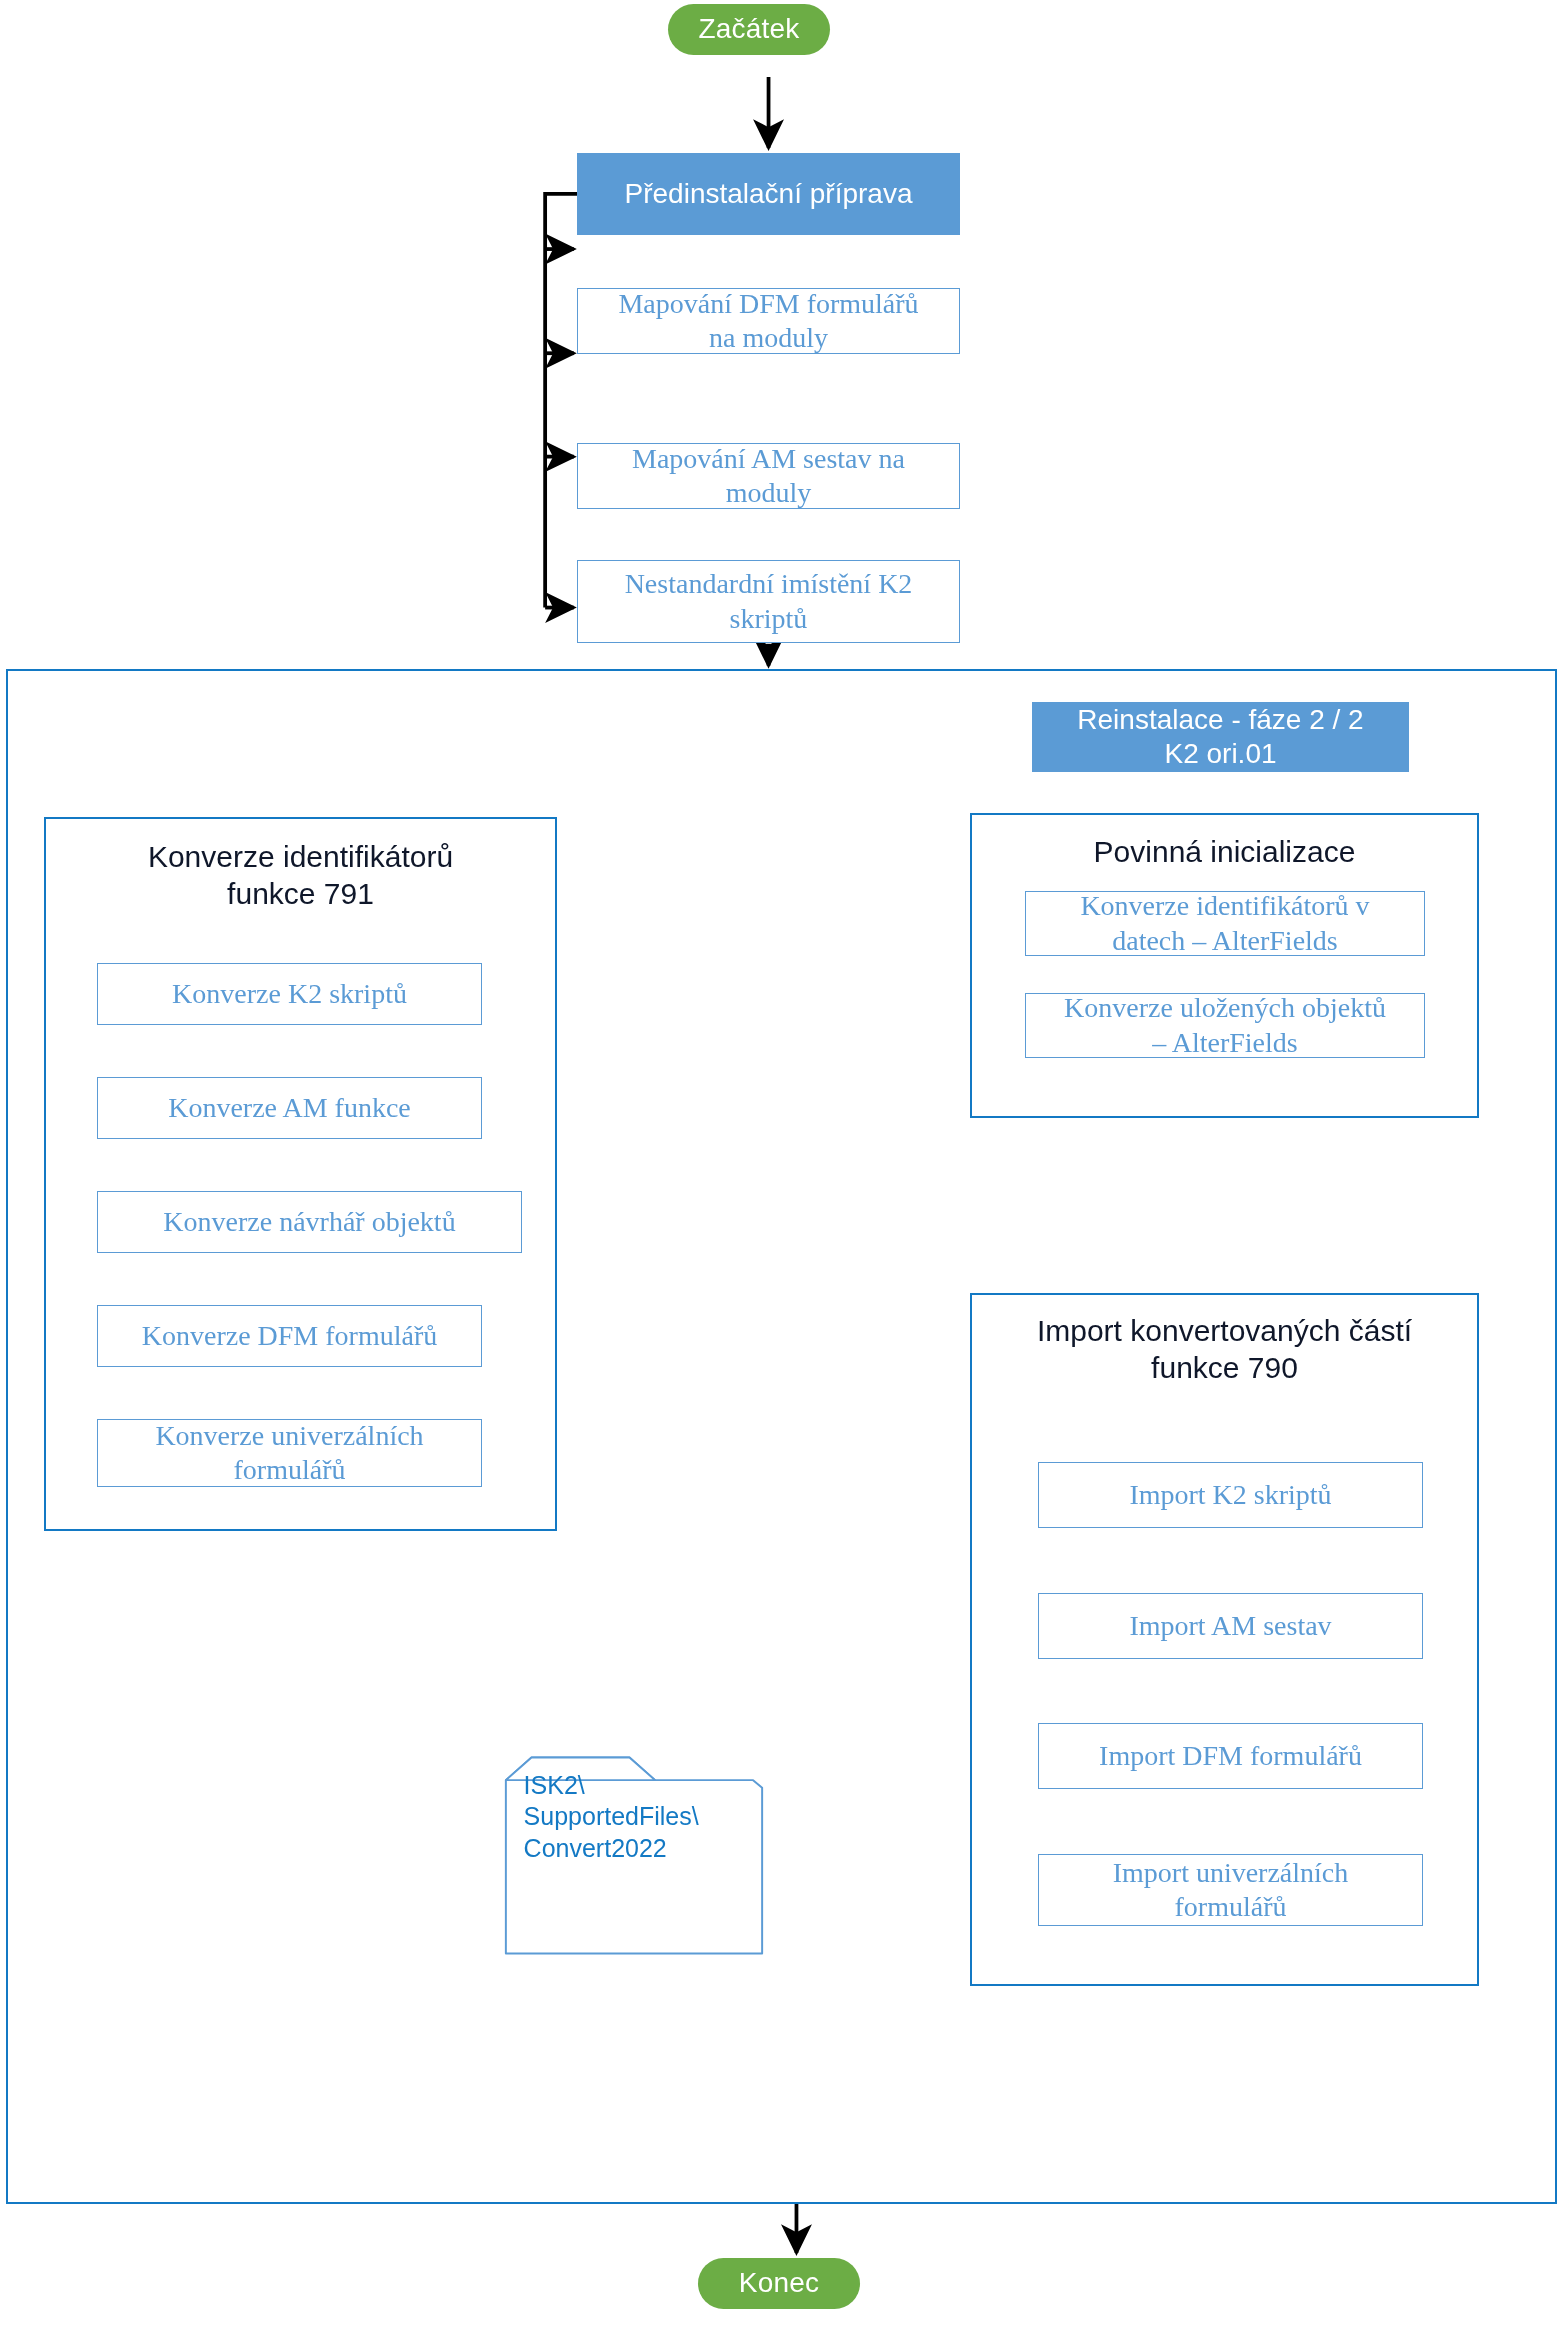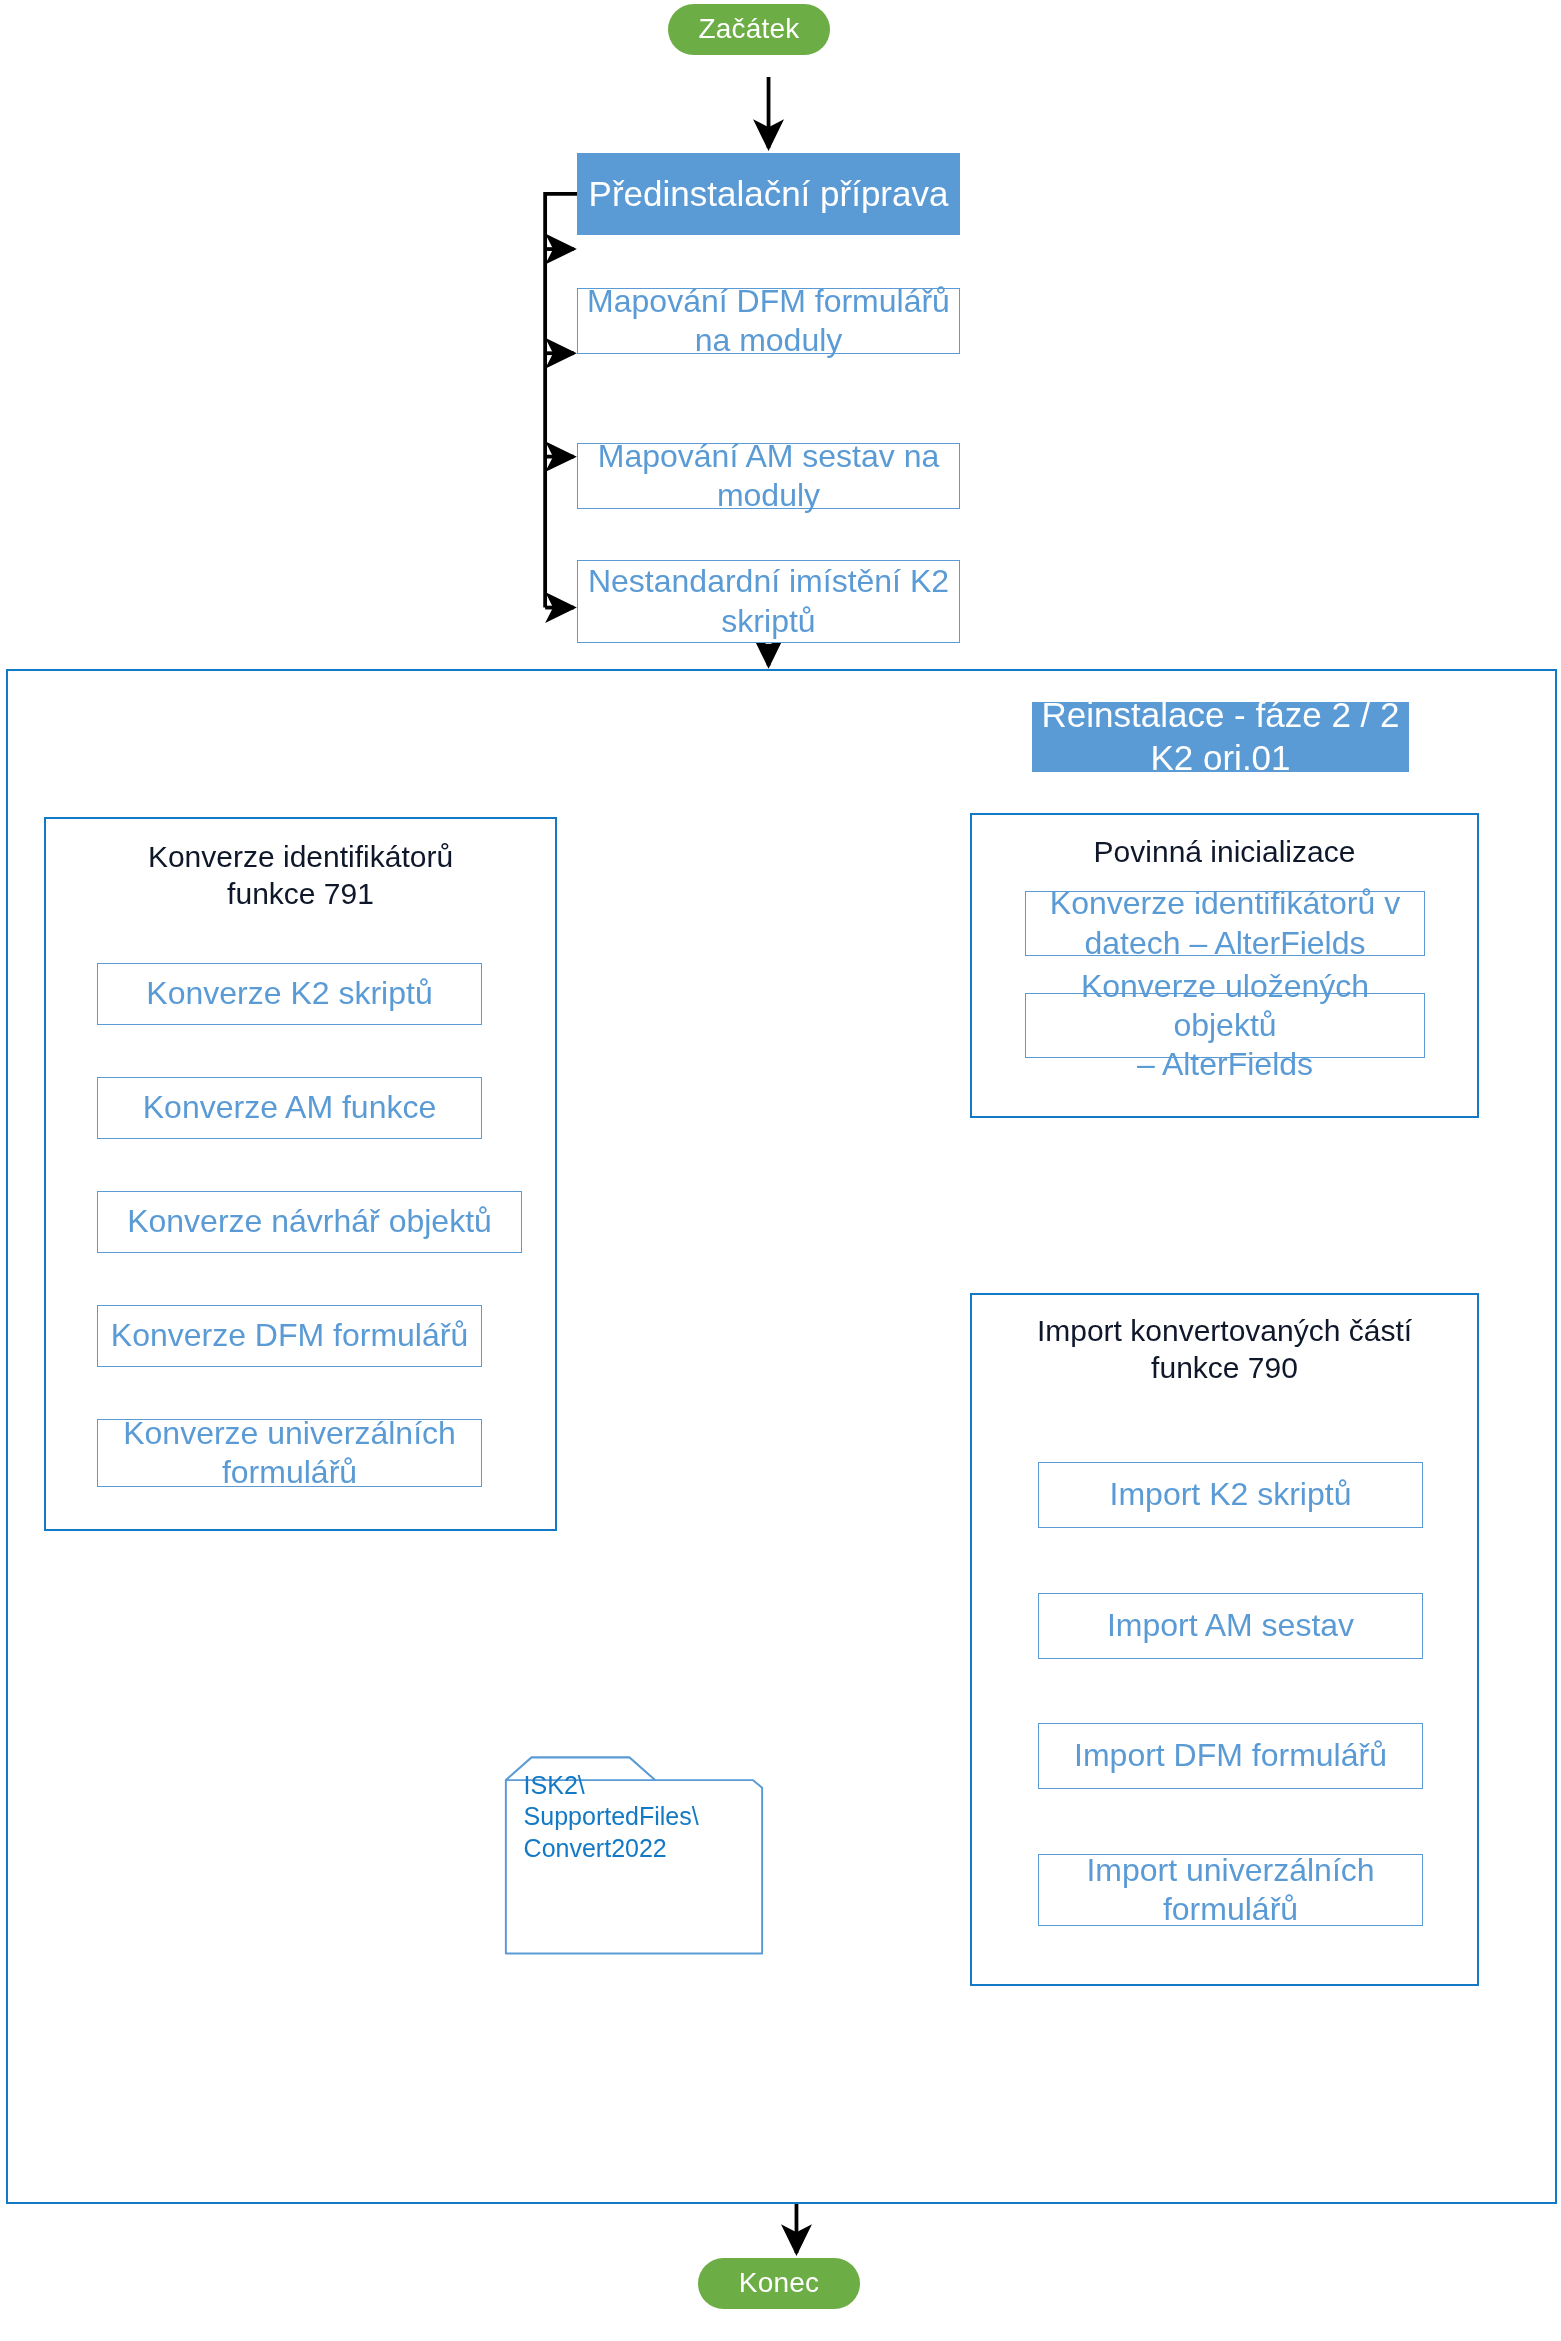--- a/index.html
+++ b/index.html
@@ -30,28 +30,29 @@
     background:#6CAD45;
     color:#ffffff;
     border-radius:754px;
     font-size:28px;
     letter-spacing:0.2px;
   }
   
   .headerbar{
     background:#5B9BD5;
     color:#ffffff;
-    font-size:35px;
+    font-size:28px;
   }
   
   .leaf{
     border:1.5px solid #5B9BD5;
     color:#5B9BD5;
     background:#ffffff;
-    font-size:32px;
+    font-size:28px;
+    font-family:Liberation Serif, serif;
   }
   
   .group{
     position:absolute;
     box-sizing:border-box;
     border:2.3px solid #1379C4;
     background:#ffffff;
   }
   .group-title{
     position:absolute;

